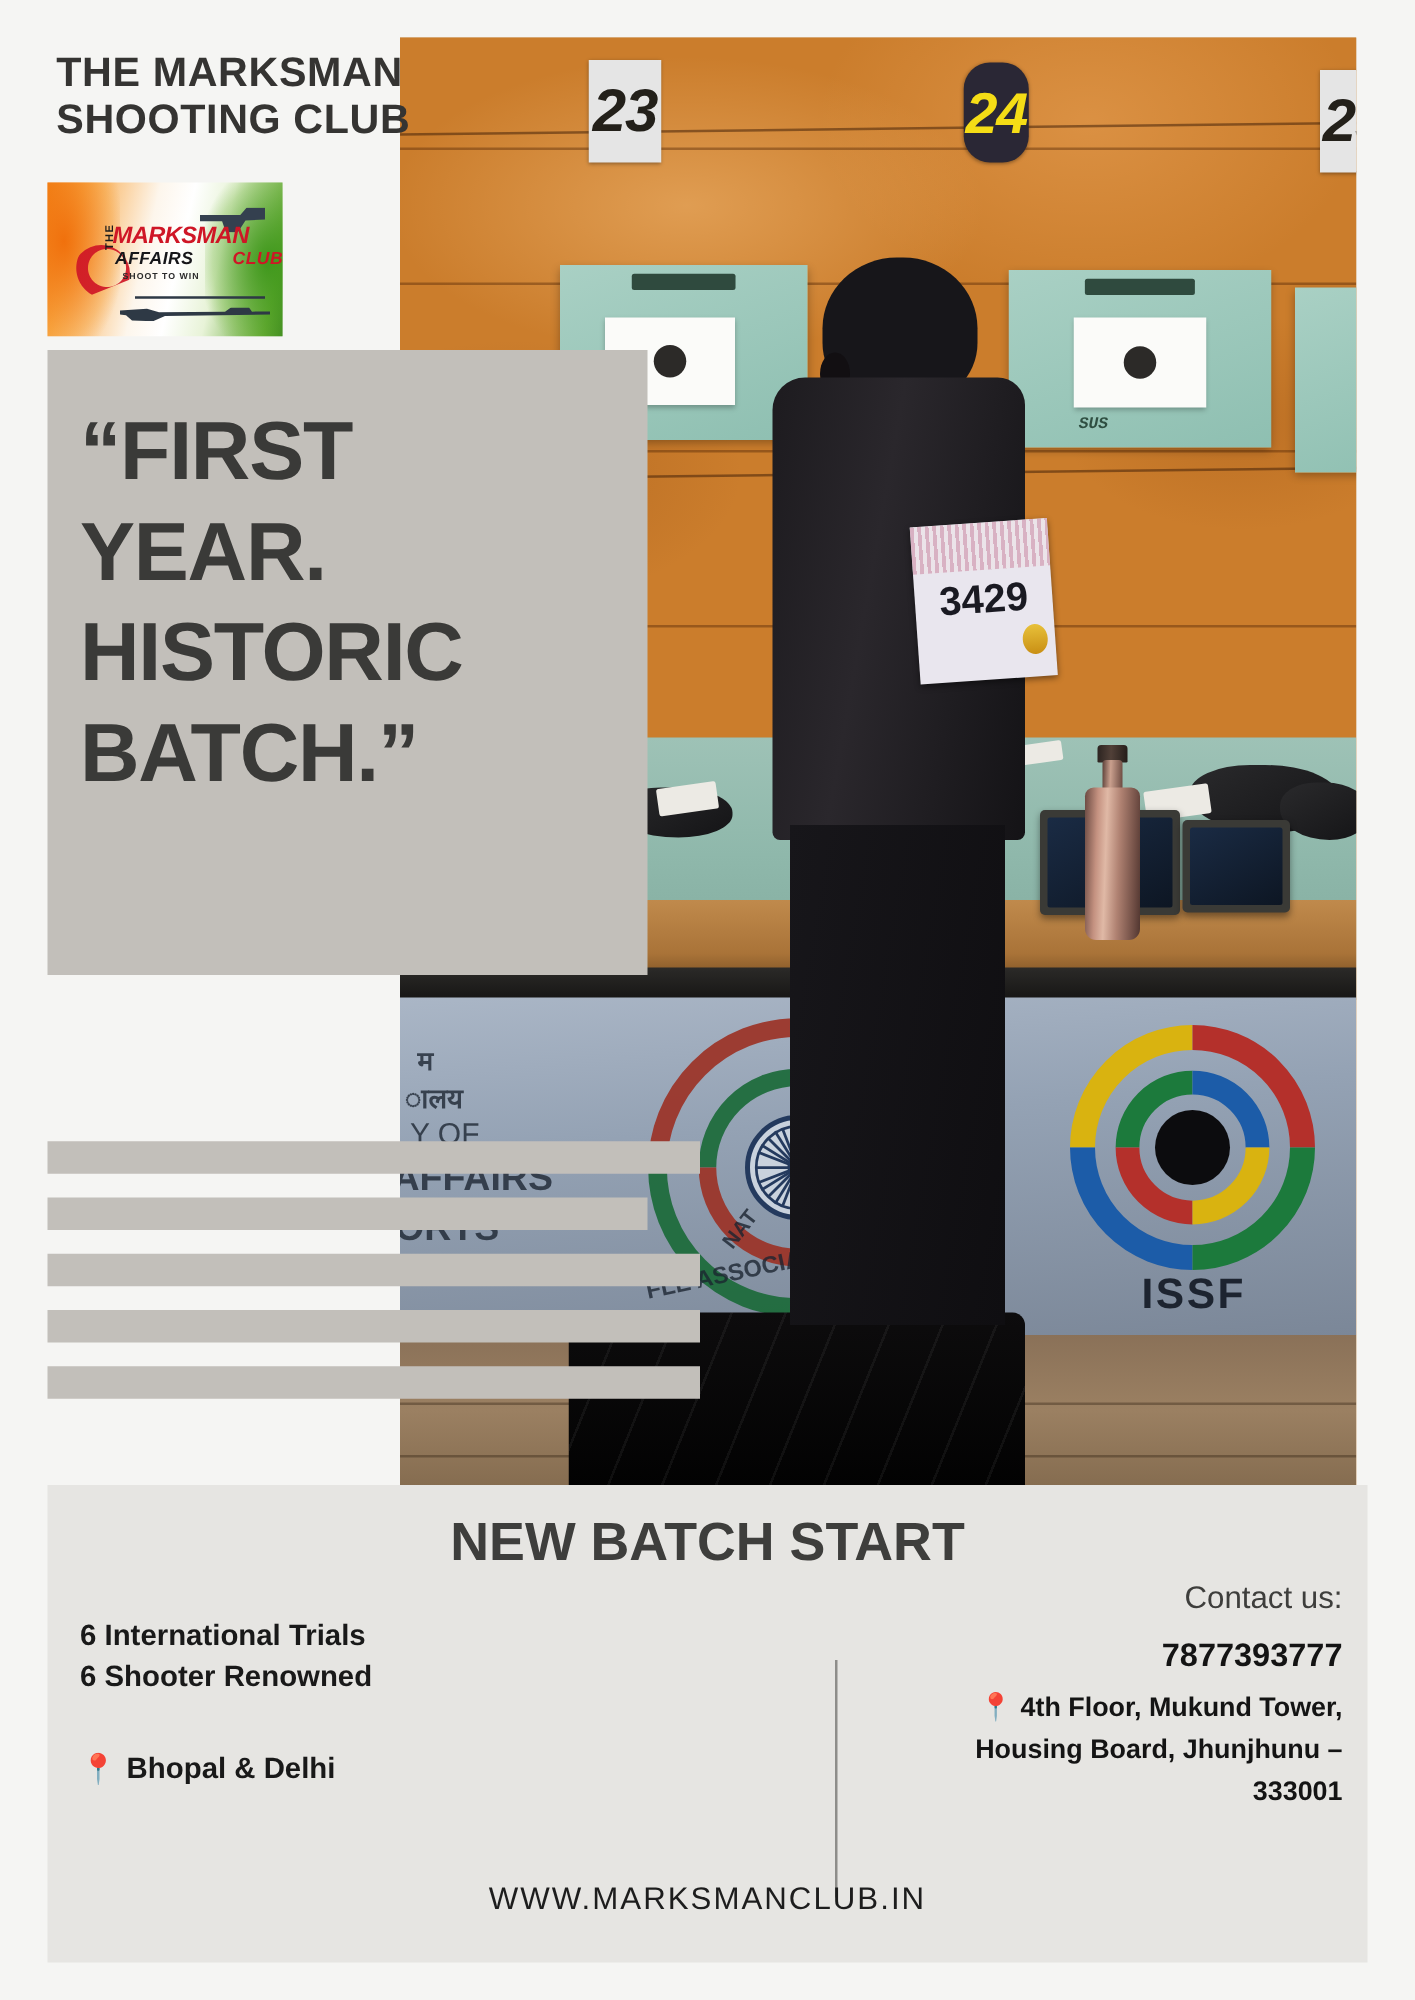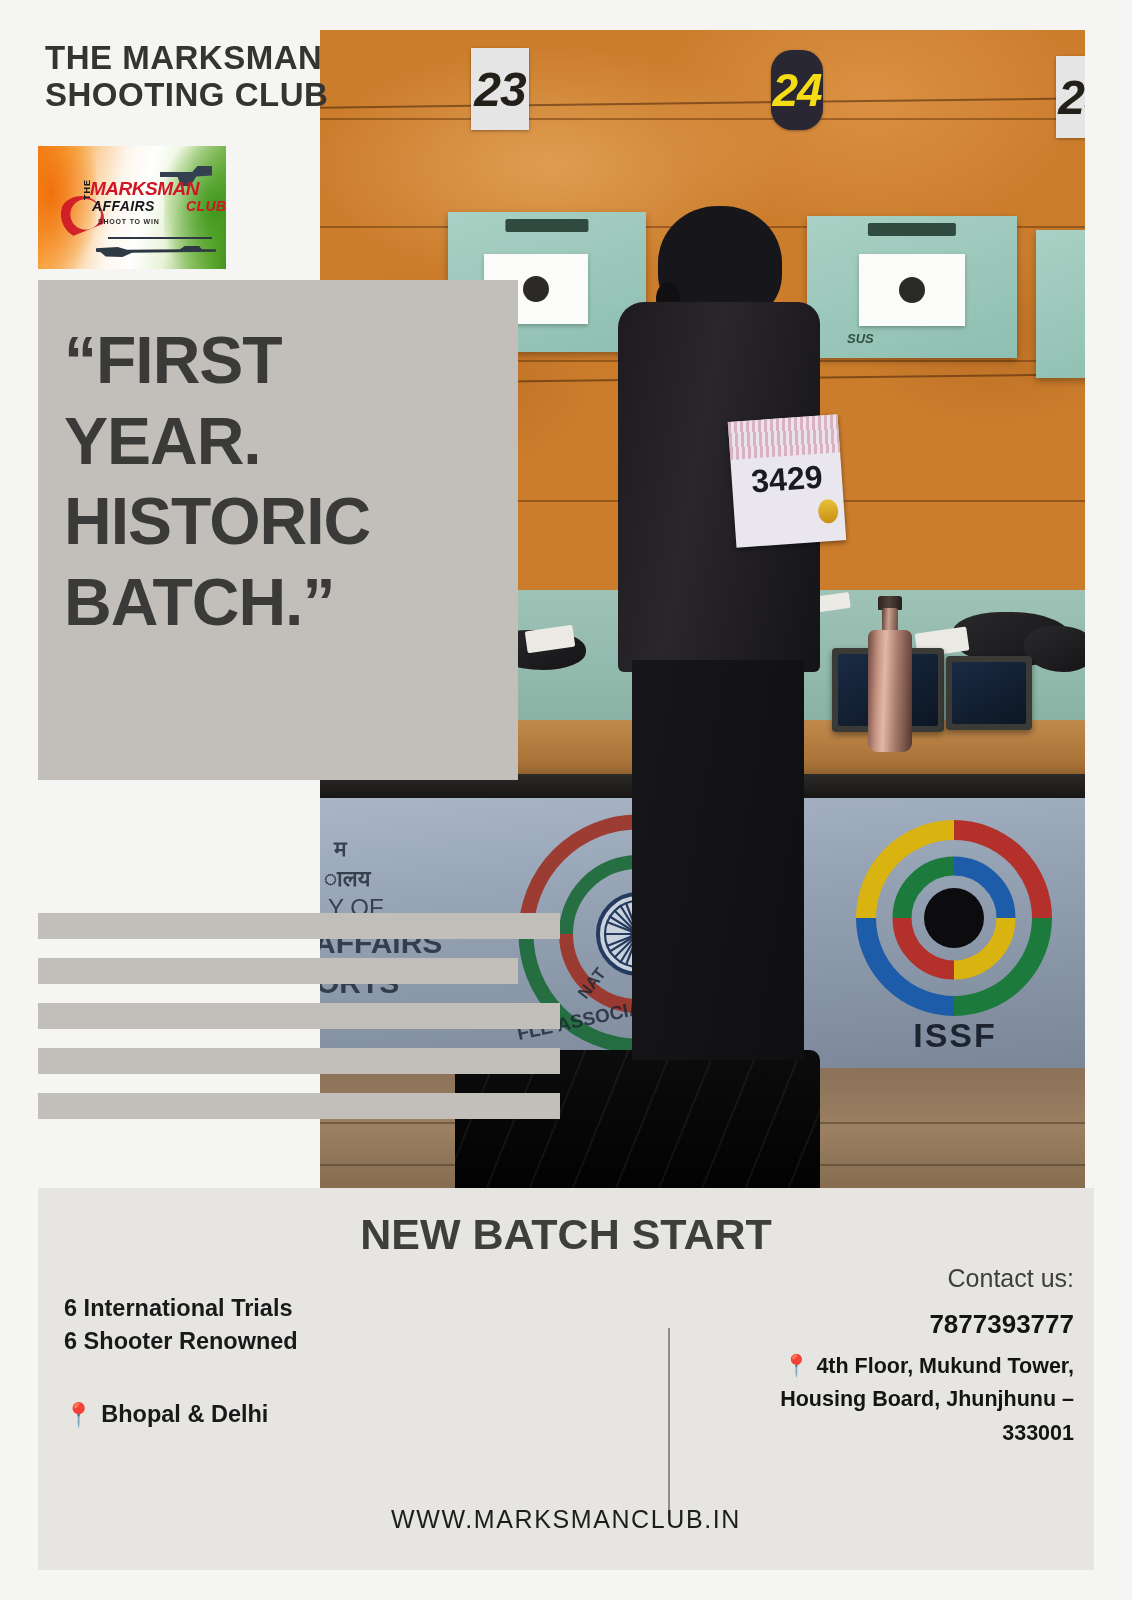--- a/index.html
+++ b/index.html
@@ -361,21 +361,21 @@
       <div class="tpaper" style="left:36px; top:42px; width:104px; height:70px;">
         <div class="bull" style="width:26px; height:26px;"></div>
       </div>
     </div>
 
     <div class="tframe" style="left:487px; top:186px; width:210px; height:142px;">
       <div class="tag"></div>
       <div class="tpaper" style="left:52px; top:38px; width:106px; height:72px;">
         <div class="bull" style="width:26px; height:26px;"></div>
       </div>
-      <div class="sus-text" style="left:40px; bottom:12px;">SUS</div>
+      <div class="sus-text" style="left:56px; bottom:12px;font-family:Liberation Mono, monospace;">SUS</div>
     </div>
 
     <div class="tframe" style="left:716px; top:200px; width:120px; height:148px;">
       
     </div>
 
     <div class="floor"></div>
     <div class="floor-gear" style="left:170px; top:600px; width:96px; height:40px;"></div>
     <div class="floor-gear" style="left:632px; top:582px; width:120px; height:54px;"></div>
     <div class="floor-gear" style="left:704px; top:596px; width:72px; height:46px;"></div>

